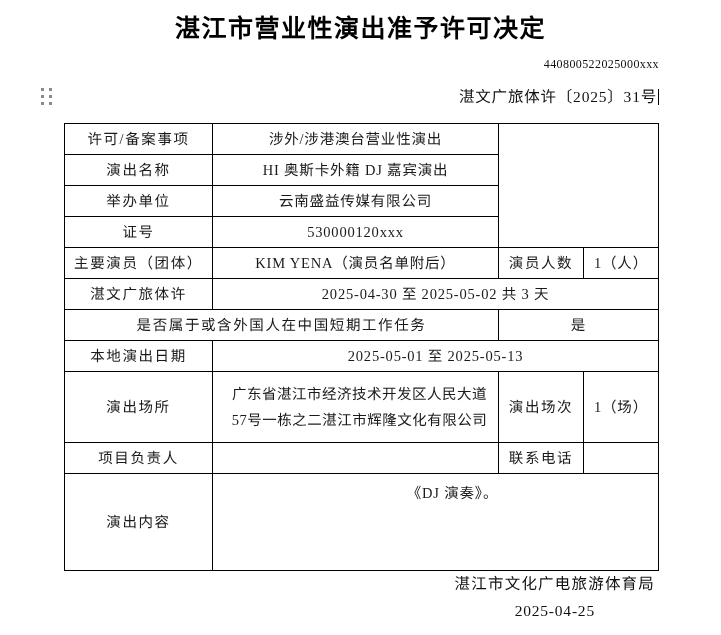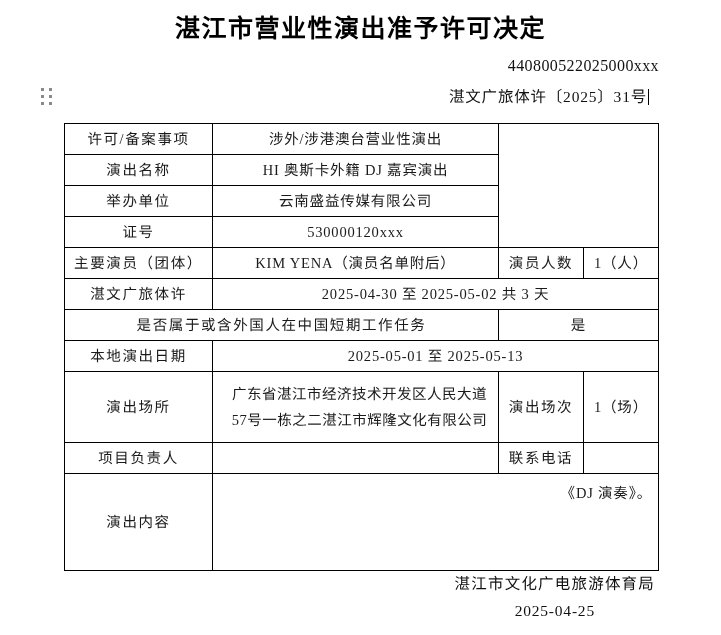--- a/index.html
+++ b/index.html
@@ -57,28 +57,28 @@
     letter-spacing: 1.5px;
     color: #000;
     line-height: 34px;
   }
 
   
   .doc-no-line {
     position: absolute;
     right: 62px;
     top: 57px;
-    font-size: 16px;
+    font-size: 12px;
     letter-spacing: 0.4px;
     white-space: nowrap;
     color: #111;
   }
   .doc-code-line {
     position: absolute;
-    right: 72px;
+    right: 62px;
     top: 84px;
     font-size: 15.5px;
     letter-spacing: 0.8px;
     white-space: nowrap;
     color: #111;
   }
   .caret {
     display: inline-block;
     width: 1px;
     height: 16px;
@@ -105,21 +105,21 @@
     vertical-align: middle;
     letter-spacing: 0.8px;
     color: #1a1a1a;
     line-height: 22px;
     word-break: break-all;
   }
   td.label-cell { letter-spacing: 1.6px; }
   td.blank-cell { }
   td.content-top {
     vertical-align: top;
-    text-align: right;
+    text-align: center;
     padding-top: 8px;
     padding-left: 40px;
   }
   td.venue-cell {
     line-height: 26px;
     letter-spacing: 0.5px;
     padding-left: 18px;
     padding-right: 10px;
   }
 

